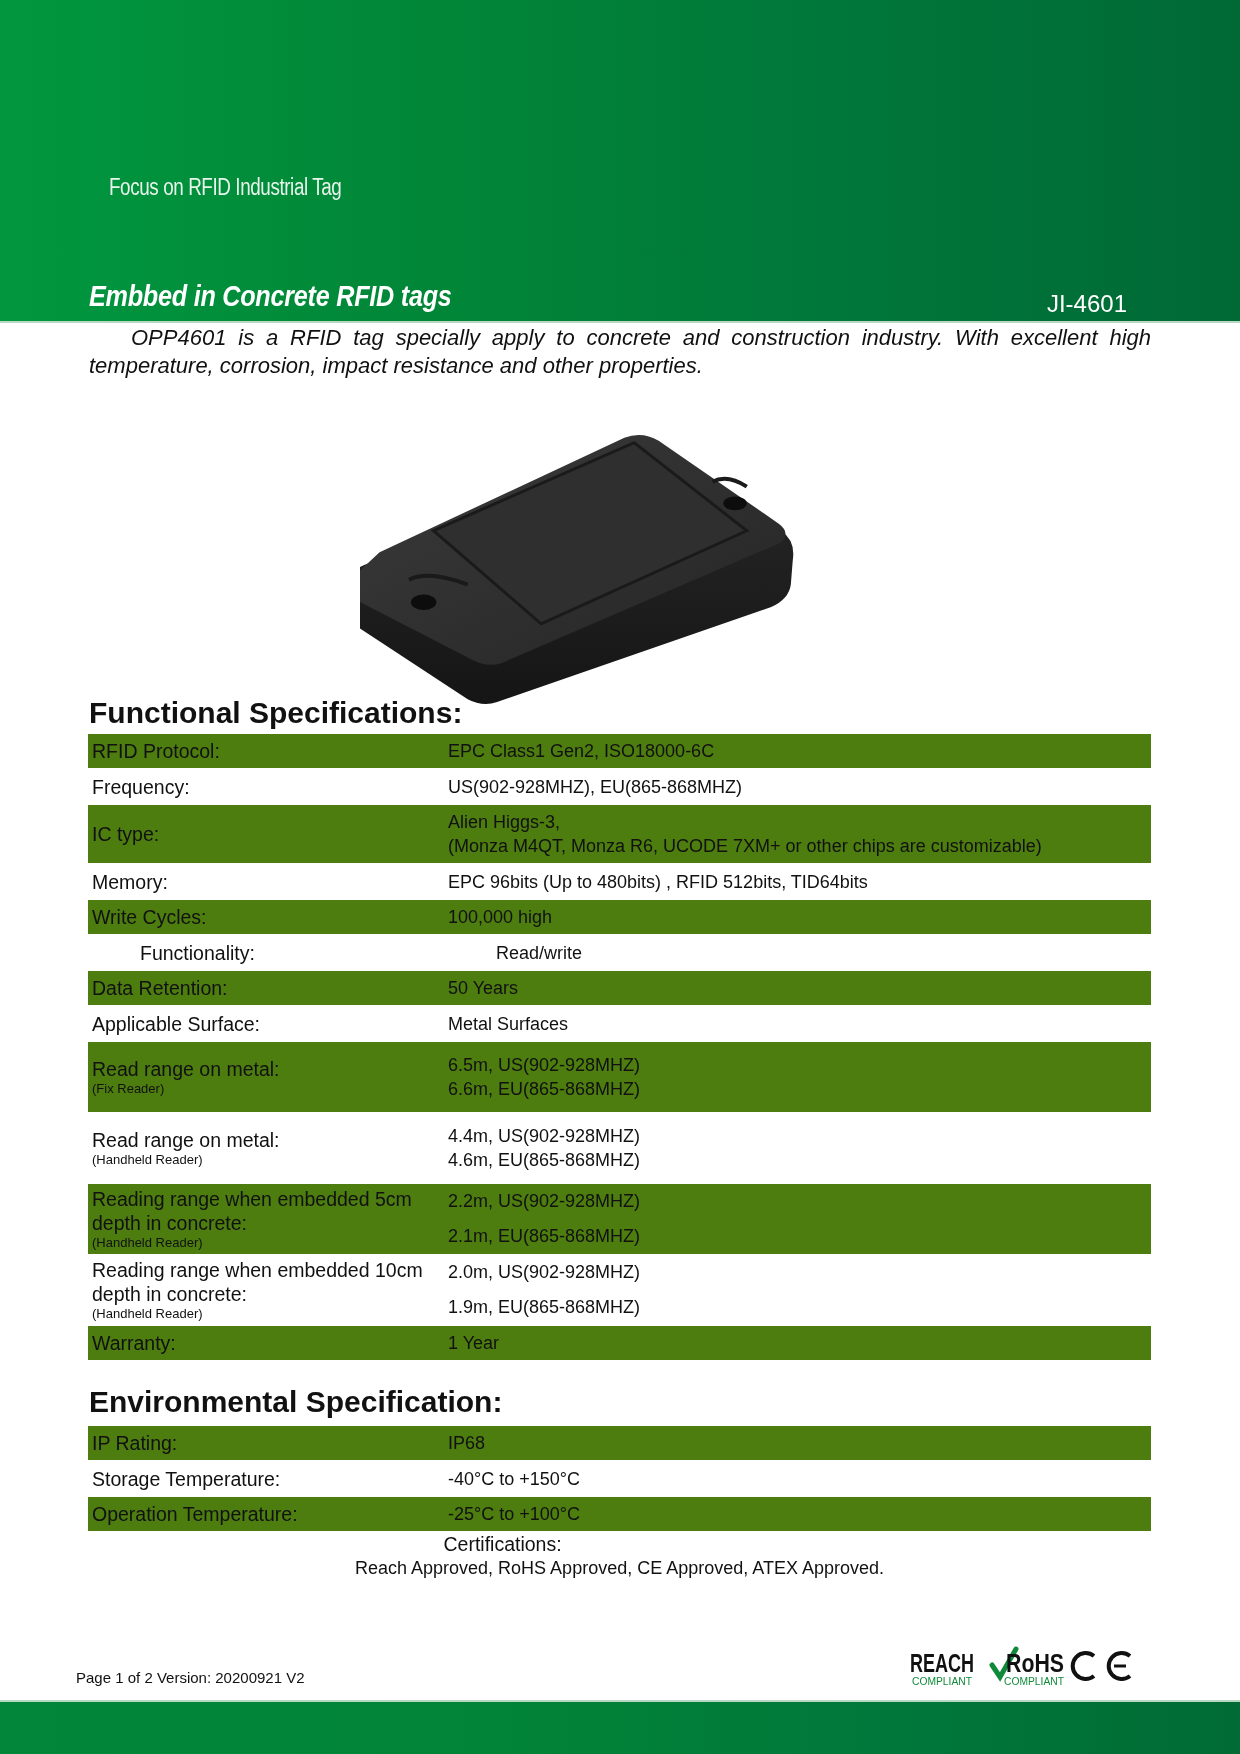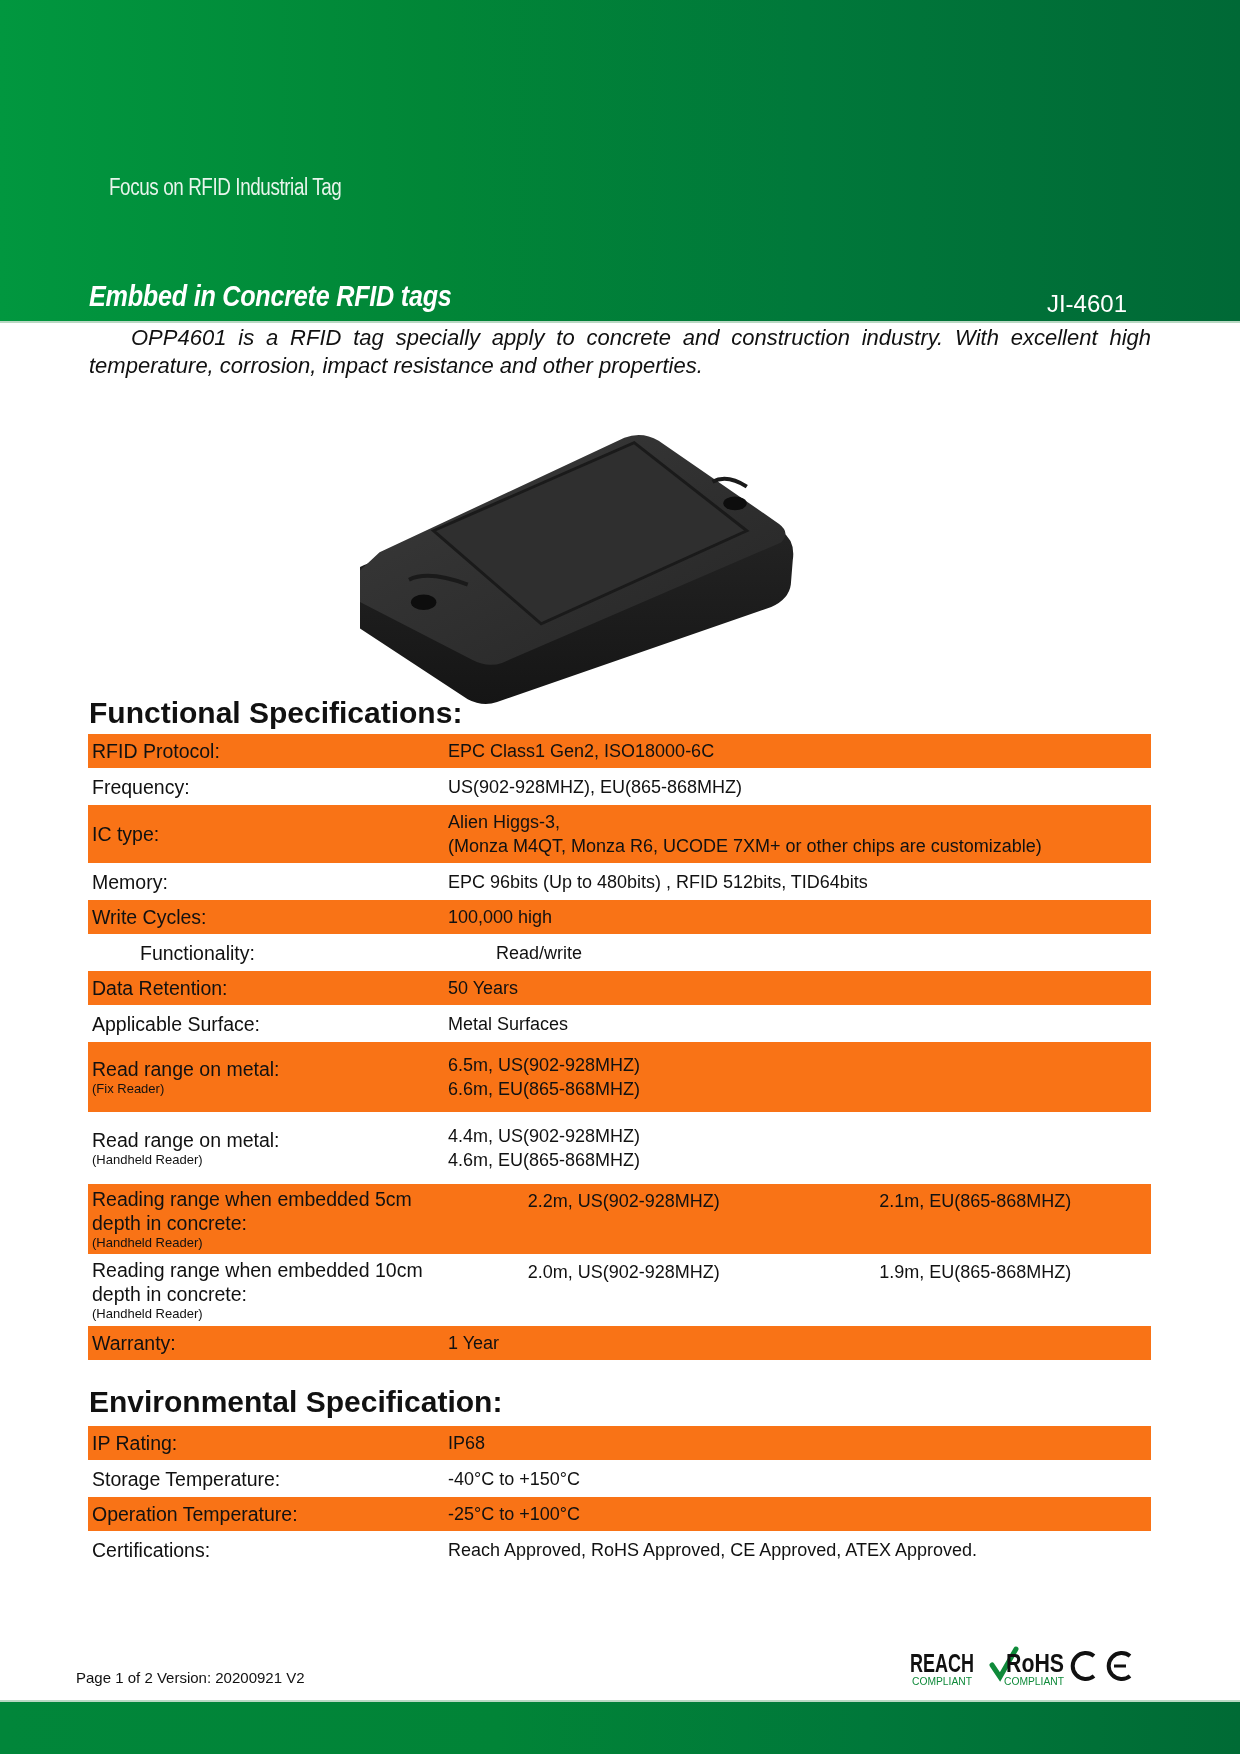--- a/index.html
+++ b/index.html
@@ -42,26 +42,26 @@
   .section-title {
     position: absolute; left: 89px; font-size: 30px; font-weight: bold; color: #111;
   }
   .spec-table {
     position: absolute; left: 88px; width: 1063px;
   }
   .row {
     position: relative; width: 100%; display: flex; align-items: center;
     box-sizing: border-box; border-bottom: 1px solid #fff;
   }
-  .row.shaded { background: #f97316; }
+  .row.shaded { background: #4d7c0f; }
   .row .label { width: 356px; padding-left: 4px; font-size: 19.5px; line-height: 24px; }
   .row .label small { display: block; font-size: 13px; line-height: 16px; }
   .row .value { flex: 1; font-size: 18px; line-height: 24px; }
   .row .value .line2 { display: block; }
-  .row.split .value { display: flex; flex-direction: row; justify-content: space-around; align-self: stretch; }
+  .row.split .value { display: flex; flex-direction: column; justify-content: space-around; align-self: stretch; }
   .row.split .value span { display: block; line-height: 35px; }
   .footer-text {
     position: absolute; left: 76px; top: 1669px; font-size: 15px; color: #111;
   }
   .logos {
     position: absolute; left: 908px; top: 1643px; width: 230px; height: 45px;
   }
   .footer-band {
     position: absolute; left: 0; top: 1700px; width: 1240px; height: 54px;
     background: linear-gradient(90deg, #01863a 0%, #018437 40%, #00783a 70%, #006b35 100%);
@@ -197,21 +197,21 @@
     <div class="value">IP68</div>
   </div>
   <div class="row" style="height:36px;">
     <div class="label">Storage Temperature:</div>
     <div class="value">-40°C to +150°C</div>
   </div>
   <div class="row shaded" style="height:35px;">
     <div class="label">Operation Temperature:</div>
     <div class="value">-25°C to +100°C</div>
   </div>
-  <div class="row" style="height:36px;">
+  <div class="row" style="height:36px;flex-direction:column;">
     <div class="label">Certifications:</div>
     <div class="value">Reach Approved, RoHS Approved, CE Approved, ATEX Approved.</div>
   </div>
 </div>
 
 <div class="footer-text">Page 1 of 2 Version: 20200921 V2</div>
 
 <svg class="logos" viewBox="0 0 230 45" xmlns="http://www.w3.org/2000/svg">
   <g>
     <text x="2" y="29" font-family="Liberation Sans, sans-serif" font-weight="bold" font-size="26" fill="#111" textLength="64" lengthAdjust="spacingAndGlyphs">REACH</text>

